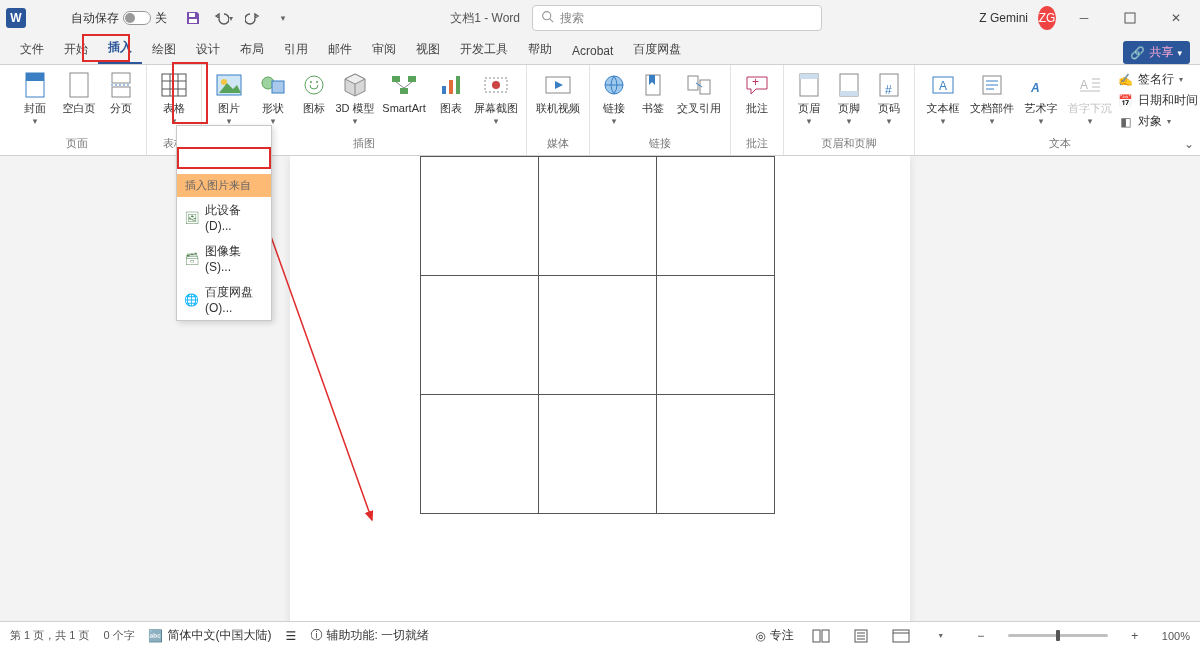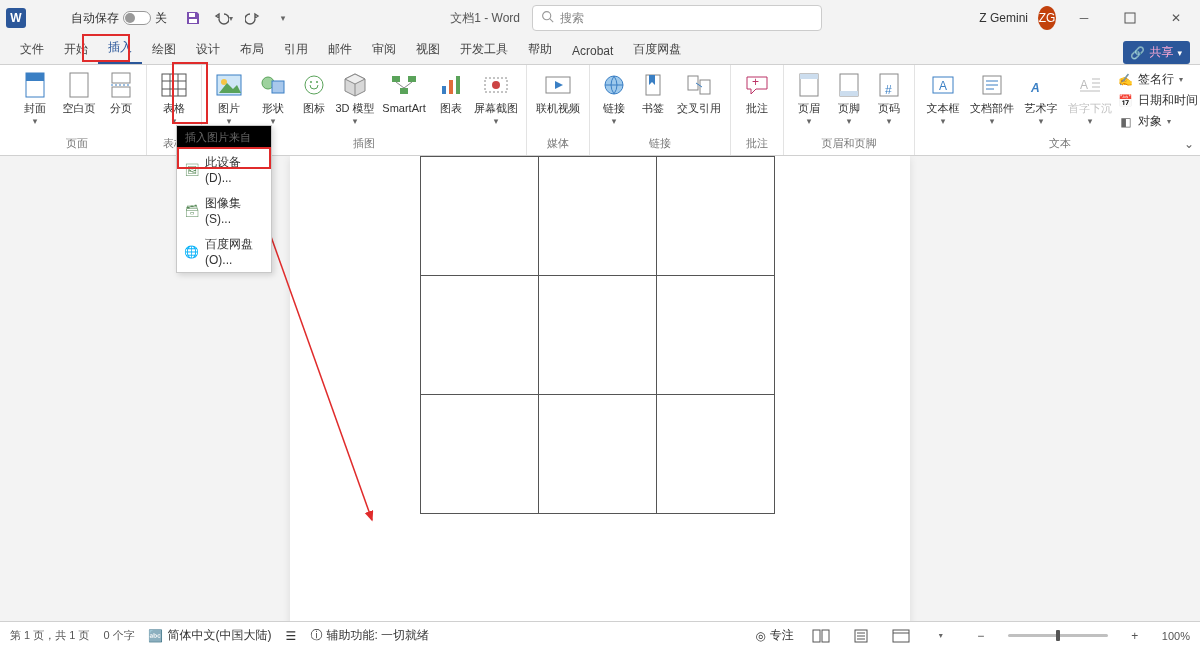--- a/index.html
+++ b/index.html
@@ -22,46 +22,46 @@
   .word-icon{width:20px;height:20px;background:var(--accent);color:#fff;display:flex;align-items:center;justify-content:center;font-weight:bold;border-radius:3px;font-size:12px;}
   .autosave{display:flex;align-items:center;gap:4px;margin-left:37px;}
   .toggle{width:28px;height:14px;border:1px solid #999;border-radius:7px;position:relative;background:#fff;display:inline-block;}
   .toggle::after{content:"";position:absolute;width:10px;height:10px;border-radius:50%;background:#999;left:1px;top:1px;}
   .qat{display:flex;align-items:center;gap:10px;margin-left:8px;}
   .qat-btn{width:20px;height:20px;display:flex;align-items:center;justify-content:center;color:#666;}
   .titlebar .center{flex:1;display:flex;align-items:center;justify-content:center;gap:12px;}
   .doc-title{color:#555;}
   .search{width:290px;height:26px;background:#fff;border:1px solid #ccc;border-radius:4px;display:flex;align-items:center;padding:0 8px;gap:6px;color:#888;}
   .titlebar .right{display:flex;align-items:center;gap:10px;}
-  .avatar{width:18px;height:24px;border-radius:50%;background:#c2410c;color:#fff;display:flex;align-items:center;justify-content:center;font-size:10px;}
+  .avatar{width:18px;height:24px;border-radius:50%;background:#ef4444;color:#fff;display:flex;align-items:center;justify-content:center;font-size:10px;}
   .winbtn{width:36px;height:28px;display:flex;align-items:center;justify-content:center;color:#555;}
   
   .menubar{height:28px;display:flex;align-items:flex-end;padding:0 10px;}
   .menutab{padding:4px 10px 6px;color:#444;cursor:default;}
-  .menutab.active{color:var(--accent);font-weight:400;border-bottom:2px solid var(--accent);}
+  .menutab.active{color:var(--accent);font-weight:700;border-bottom:2px solid var(--accent);}
   .share-area{margin-left:auto;display:flex;align-items:center;}
   .share-btn{background:var(--accent);color:#fff;padding:3px 8px;border-radius:3px;display:flex;align-items:center;gap:4px;font-size:11px;}
   .share-btn span{color:#f9a8d4;}
   
   .ribbon{height:92px;background:var(--ribbon-bg);border-top:1px solid var(--border);border-bottom:1px solid var(--border);display:flex;align-items:stretch;padding:0 8px;position:relative;}
   .group{display:flex;flex-direction:column;align-items:center;justify-content:space-between;padding:4px 6px 2px;border-right:1px solid #e3e3e3;}
   .group:last-of-type{border-right:none;}
   .group-items{display:flex;align-items:flex-start;gap:2px;flex:1;}
   .group-label{font-size:11px;color:#777;padding:2px 0;}
   .rbtn{width:42px;display:flex;flex-direction:column;align-items:center;justify-content:flex-start;padding:2px 0;gap:3px;}
   .rbtn .ic{width:28px;height:28px;display:flex;align-items:center;justify-content:center;}
   .rbtn .lbl{font-size:11px;line-height:1.15;white-space:nowrap;}
   .rbtn .drop{font-size:9px;color:#666;margin-top:-2px;}
   .smallcol{display:flex;flex-direction:column;gap:4px;padding:2px;width:82px;}
   .smallbtn{display:flex;align-items:center;gap:5px;font-size:11px;white-space:nowrap;}
   .smallbtn .sic{width:14px;height:14px;display:inline-flex;align-items:center;justify-content:center;color:#666;}
   .ribbon-collapse{position:absolute;right:6px;bottom:4px;color:#666;}
   
   .dropdown{position:absolute;left:176px;top:125px;width:96px;background:#fff;border:1px solid #c8c8c8;box-shadow:2px 2px 6px rgba(0,0,0,.15);z-index:5;}
-  .dropdown .hdr{padding:4px 8px;font-size:11px;color:#666;background:#000000;}
+  .dropdown .hdr{padding:4px 8px;font-size:11px;color:#666;background:#fdba74;margin-top:48px;}
   .dropdown .ditem{padding:5px 8px;display:flex;align-items:center;gap:6px;font-size:11px;}
   .dropdown .ditem .dic{width:14px;height:14px;display:inline-flex;align-items:center;justify-content:center;color:#5a8b5a;}
   
   .docarea{position:absolute;top:156px;bottom:28px;left:0;right:0;background:var(--bg);overflow:hidden;}
   .page{position:absolute;left:290px;top:0;width:620px;height:680px;background:#fff;box-shadow:0 2px 8px rgba(0,0,0,.1);}
   .gridtbl{position:absolute;left:130px;top:0;border-collapse:collapse;}
   .gridtbl td{border:1px solid #555;width:118px;height:119px;}
   
   .hl{position:absolute;border:2px solid var(--red);z-index:6;pointer-events:none;}
   

